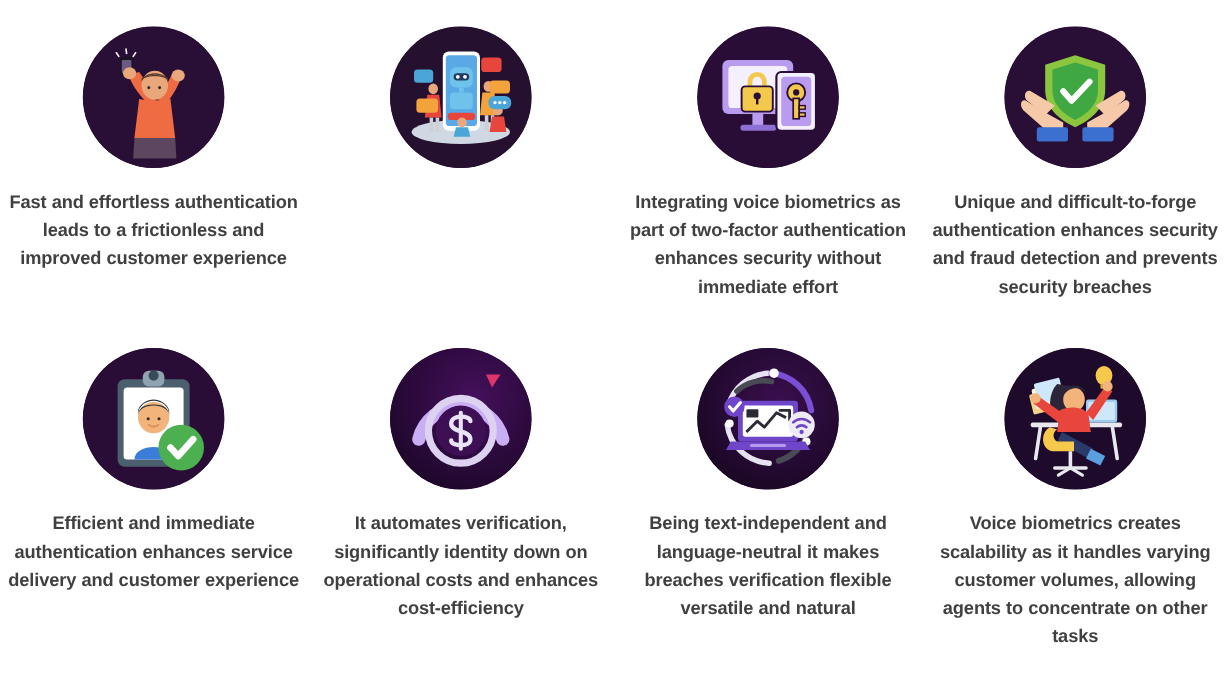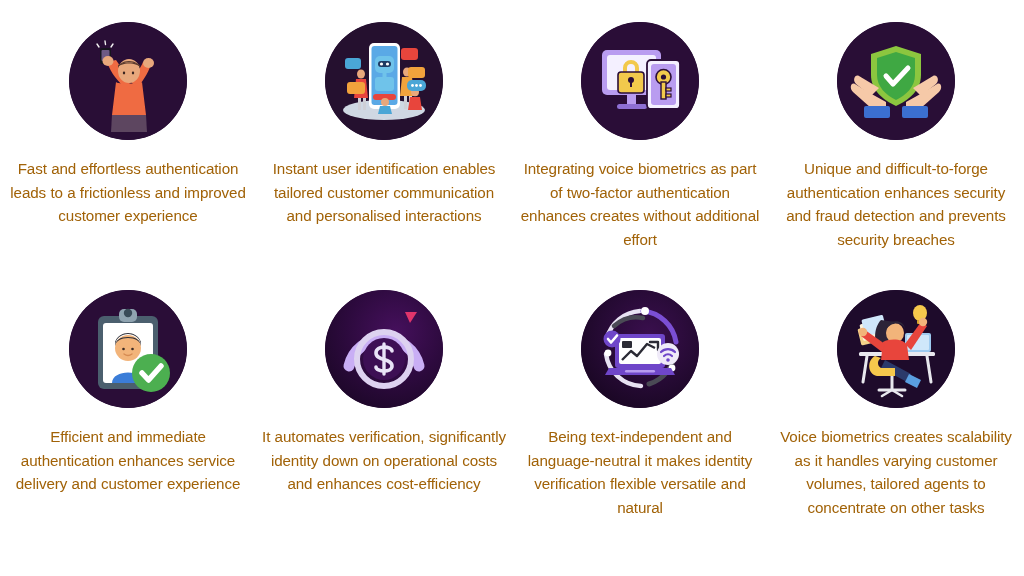--- a/index.html
+++ b/index.html
@@ -48,22 +48,22 @@
     position: relative;
   }
   .badge.grad {
     background: radial-gradient(circle at 62% 38%, #3d0f52 0%, #2c0b3c 55%, #1d0827 100%);
   }
   .badge svg { display: block; }
   .caption {
     margin-top: 17px;
     font-size: 15.2px;
     line-height: 23.5px;
-    font-weight: normal;
-    color: #a16207;
+    font-weight: bold;
+    color: #404040;
     text-align: center;
     letter-spacing: -0.1px;
     max-width: 250px;
     word-spacing: 0.2px;
   }
   .cell.wide .caption { max-width: 262px; }
 </style>
 </head>
 <body>
 
@@ -139,21 +139,20 @@
           <rect x="20" y="36" width="16" height="11" rx="3" fill="#4aa6d6"></rect>
           <rect x="22" y="60" width="18" height="12" rx="3" fill="#f2a33c"></rect>
           <rect x="76" y="26" width="17" height="12" rx="3" fill="#e8453c"></rect>
           <rect x="83" y="45" width="17" height="11" rx="3" fill="#f2a33c"></rect>
           <rect x="82" y="58" width="19" height="11" rx="5" fill="#4aa6d6"></rect>
           <circle cx="87.5" cy="63.5" r="1.4" fill="#ffffff"></circle>
           <circle cx="91.5" cy="63.5" r="1.4" fill="#ffffff"></circle>
           <circle cx="95.5" cy="63.5" r="1.4" fill="#ffffff"></circle>
         </svg>
       </div>
-      <div class="caption">Instant user identification enables tailored customer communication and personalised interactions</div>
     </div>
 
     <div class="cell">
       <div class="badge">
         <svg width="118" height="118" viewBox="0 0 118 118">
           <circle cx="59" cy="59" r="59" fill="#2a0d37"></circle>
 
           <rect x="21" y="28" width="59" height="45" rx="5" fill="#b99cf0"></rect>
           <rect x="26" y="33" width="49" height="35" rx="3" fill="#f4f0ff"></rect>
           <rect x="46" y="73" width="9" height="11" fill="#b99cf0"></rect>
@@ -166,21 +165,21 @@
 
           <rect x="66" y="38" width="33" height="49" rx="4" fill="#f4f0ff" stroke="#2a0d37" stroke-width="1.8"></rect>
           <rect x="70" y="42" width="25" height="41" rx="3" fill="#b99cf0"></rect>
           <circle cx="82.5" cy="55" r="7.5" fill="#f2c94c" stroke="#2a0d37" stroke-width="1.6"></circle>
           <circle cx="82.5" cy="55" r="2.6" fill="#2a0d37"></circle>
           <rect x="80" y="60" width="5" height="17" fill="#f2c94c" stroke="#2a0d37" stroke-width="1.4"></rect>
           <rect x="85" y="66" width="5" height="3" fill="#f2c94c" stroke="#2a0d37" stroke-width="1.2"></rect>
           <rect x="85" y="72" width="5" height="3" fill="#f2c94c" stroke="#2a0d37" stroke-width="1.2"></rect>
         </svg>
       </div>
-      <div class="caption">Integrating voice biometrics as part of two-factor authentication enhances creates without additional effort</div>
+      <div class="caption">Integrating voice biometrics as part of two-factor authentication enhances security without immediate effort</div>
     </div>
 
     <div class="cell wide">
       <div class="badge">
         <svg width="118" height="118" viewBox="0 0 118 118">
           <circle cx="59" cy="59" r="59" fill="#290e36"></circle>
 
           <path d="M59 24 L84 32 V53 C84 68 72 78 59 84 C46 78 34 68 34 53 V32 Z" fill="#8cc63f"></path>
           <path d="M59 30 L78 36 V53 C78 65 69 73 59 78 C49 73 40 65 40 53 V36 Z" fill="#3fa843"></path>
           <path d="M49 54 l7 8 l15 -16" stroke="#ffffff" stroke-width="5" fill="none" stroke-linecap="round" stroke-linejoin="round"></path>
@@ -281,21 +280,21 @@
 
           <circle cx="31" cy="49" r="8.5" fill="#6f46c9"></circle>
           <path d="M27 49 l3 3.5 l6 -7" stroke="#ffffff" stroke-width="2.6" fill="none" stroke-linecap="round" stroke-linejoin="round"></path>
 
           <circle cx="87" cy="64" r="11" fill="#efeaf8"></circle>
           <path d="M80 62 a10 10 0 0 1 14 0" stroke="#6f46c9" stroke-width="2.2" fill="none" stroke-linecap="round"></path>
           <path d="M83 66 a6 6 0 0 1 8 0" stroke="#6f46c9" stroke-width="2.2" fill="none" stroke-linecap="round"></path>
           <circle cx="87" cy="70" r="1.8" fill="#6f46c9"></circle>
         </svg>
       </div>
-      <div class="caption">Being text-independent and language-neutral it makes identity verification flexible versatile and natural</div>
+      <div class="caption">Being text-independent and language-neutral it makes breaches verification flexible versatile and natural</div>
     </div>
 
     <div class="cell wide">
       <div class="badge">
         <svg width="118" height="118" viewBox="0 0 118 118">
           <circle cx="59" cy="59" r="59" fill="#1e0b2b"></circle>
 
           <rect x="22" y="62" width="76" height="4" rx="1.5" fill="#e8e8ee"></rect>
           <path d="M30 66 l-4 26" stroke="#e8e8ee" stroke-width="3" stroke-linecap="round"></path>
           <path d="M90 66 l4 26" stroke="#e8e8ee" stroke-width="3" stroke-linecap="round"></path>
@@ -327,17 +326,17 @@
           <path d="M48 70 L74 84 L70 92 L44 78 Z" fill="#2b3a6b"></path>
 
           <path d="M72 84 l12 6 l-4 8 l-12 -6 Z" fill="#5a9fe0"></path>
 
           <path d="M38 66 C30 70 30 84 40 86 L58 86 L58 78 L44 78 C40 76 40 70 44 68 Z" fill="#f6c84c"></path>
           <path d="M55 86 v14" stroke="#e8e8ee" stroke-width="3"></path>
           <path d="M42 100 h26" stroke="#e8e8ee" stroke-width="3" stroke-linecap="round"></path>
           <path d="M55 100 l-10 6 M55 100 l10 6" stroke="#e8e8ee" stroke-width="2.6" stroke-linecap="round"></path>
         </svg>
       </div>
-      <div class="caption">Voice biometrics creates scalability as it handles varying customer volumes, tailored agents to concentrate on other tasks</div>
+      <div class="caption">Voice biometrics creates scalability as it handles varying customer volumes, allowing agents to concentrate on other tasks</div>
     </div>
 
   </div>
 </div>
 
 </body></html>

